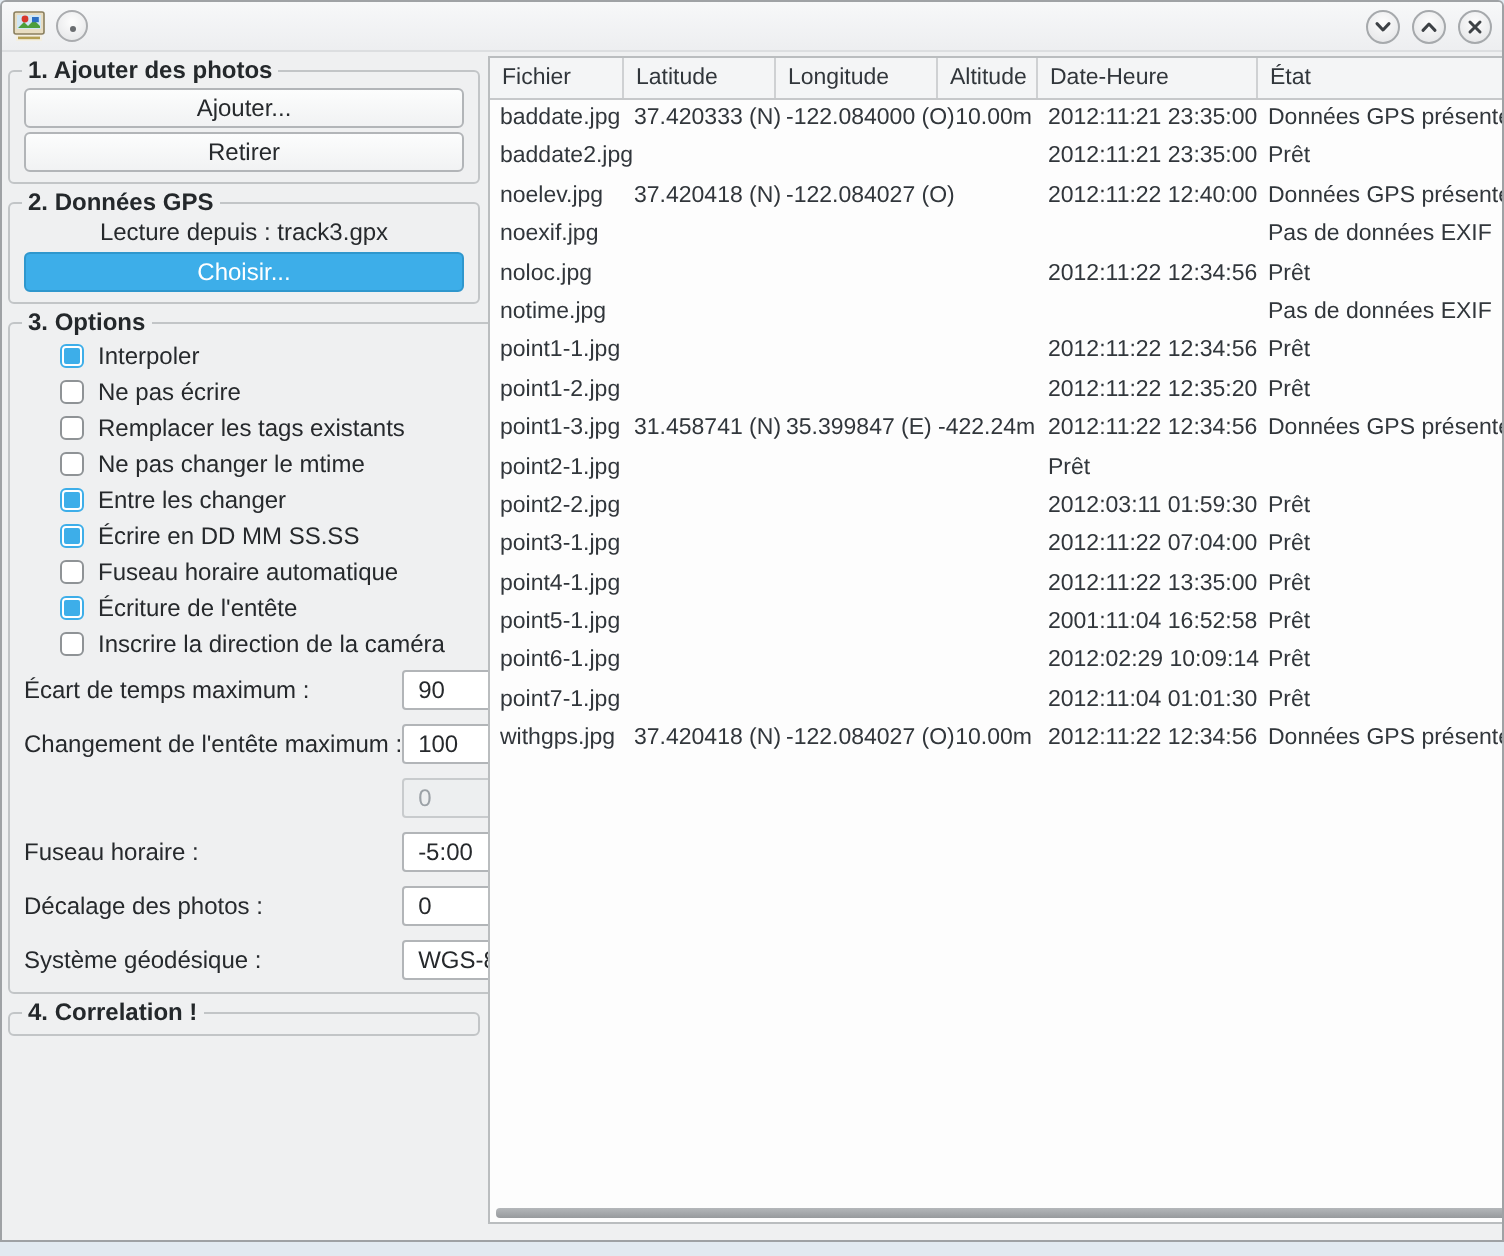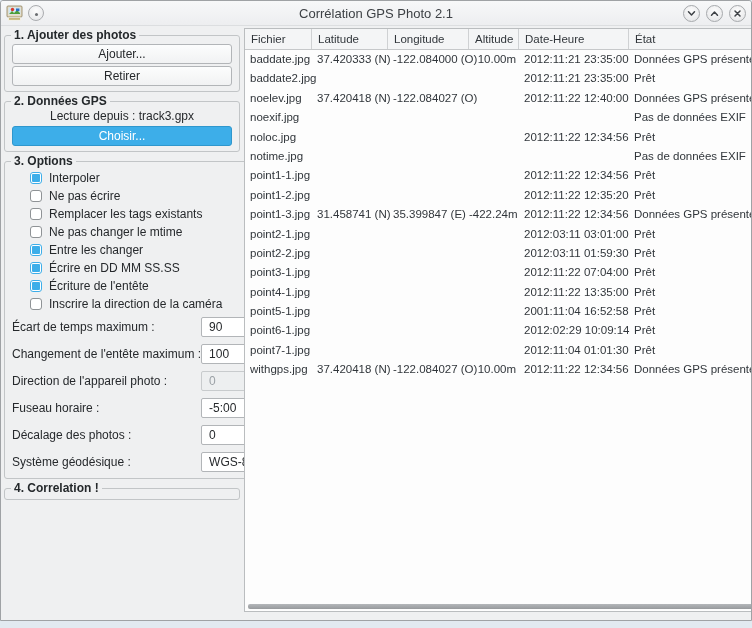--- a/index.html
+++ b/index.html
@@ -116,21 +116,20 @@
     <svg class="app-icon" viewBox="0 0 18 17">
       <rect x="1" y="1" width="15" height="11" rx="1" fill="#e8ddc2" stroke="#8a7f5e" stroke-width="0.8"></rect>
       <rect x="2.5" y="2.5" width="12" height="7" fill="#cfe6f5"></rect>
       <path d="M3 9 l3-3 2 2 3-3 3 3 v1 H3z" fill="#4d9e3a"></path>
       <circle cx="6.5" cy="4.5" r="1.7" fill="#d8372a"></circle>
       <rect x="10" y="3.5" width="3.4" height="2.6" fill="#2d6fc2"></rect>
       <rect x="2" y="12.5" width="13" height="3" fill="#f4efe0"></rect>
       <rect x="3" y="13.3" width="11" height="1.3" fill="#b49f54"></rect>
     </svg>
     <div class="menu-circle"></div>
-    <div class="win-title">Corrélation GPS Photo 2.1</div>
     <div class="win-btns">
       <div class="win-btn">
         <svg width="11" height="11" viewBox="0 0 11 11">
           <path d="M2.5 3.8 L5.5 7 L8.5 3.8" fill="none" stroke="#3e4246" stroke-width="1.5" stroke-linecap="round" stroke-linejoin="round"></path>
         </svg>
       </div>
       <div class="win-btn">
         <svg width="11" height="11" viewBox="0 0 11 11">
           <path d="M2.5 7.2 L5.5 4 L8.5 7.2" fill="none" stroke="#3e4246" stroke-width="1.5" stroke-linecap="round" stroke-linejoin="round"></path>
         </svg>
@@ -187,20 +186,24 @@
             <div class="cbrow">
               <span class="cb checked"></span>
               <span class="cblabel">Entre les changer</span>
             </div>
 
             <div class="cbrow">
               <span class="cb checked"></span>
               <span class="cblabel">Écrire en DD MM SS.SS</span>
             </div>
 
+            <div class="cbrow">
+              <span class="cb"></span>
+              <span class="cblabel">Fuseau horaire automatique</span>
+            </div>
 
             <div class="cbrow">
               <span class="cb checked"></span>
               <span class="cblabel">Écriture de l'entête</span>
             </div>
 
             <div class="cbrow">
               <span class="cb"></span>
               <span class="cblabel">Inscrire la direction de la caméra</span>
             </div>
@@ -212,21 +215,20 @@
               <span class="fieldlabel">Écart de temps maximum :</span>
               <span class="fieldbox">90</span>
             </div>
 
             <div class="fieldrow">
               <span class="fieldlabel">Changement de l'entête maximum :</span>
               <span class="fieldbox">100</span>
             </div>
 
             <div class="fieldrow">
-              <span class="fieldlabel">Direction de l'appareil photo :</span>
               <span class="fieldbox disabled">0</span>
             </div>
 
             <div class="fieldrow">
               <span class="fieldlabel">Fuseau horaire :</span>
               <span class="fieldbox">-5:00</span>
             </div>
 
             <div class="fieldrow">
               <span class="fieldlabel">Décalage des photos :</span>
@@ -338,21 +340,20 @@
             <span class="td c3">-422.24m</span>
             <span class="td c4">2012:11:22 12:34:56</span>
             <span class="td c5">Données GPS présentes</span>
           </div>
 
           <div class="trow">
             <span class="td c0">point2-1.jpg</span>
             <span class="td c1"></span>
             <span class="td c2"></span>
             <span class="td c3"></span>
-            <span class="td c4">2012:03:11 03:01:00</span>
             <span class="td c5">Prêt</span>
           </div>
 
           <div class="trow">
             <span class="td c0">point2-2.jpg</span>
             <span class="td c1"></span>
             <span class="td c2"></span>
             <span class="td c3"></span>
             <span class="td c4">2012:03:11 01:59:30</span>
             <span class="td c5">Prêt</span>

